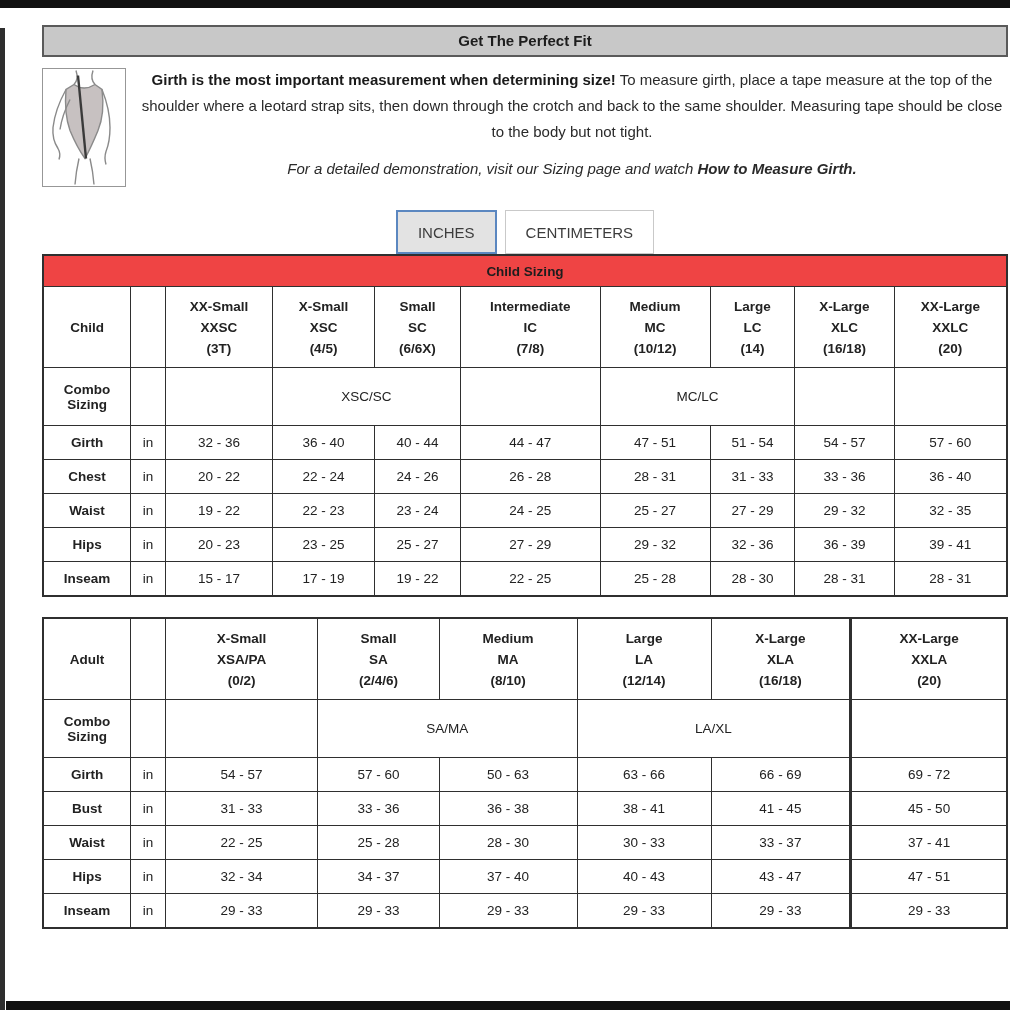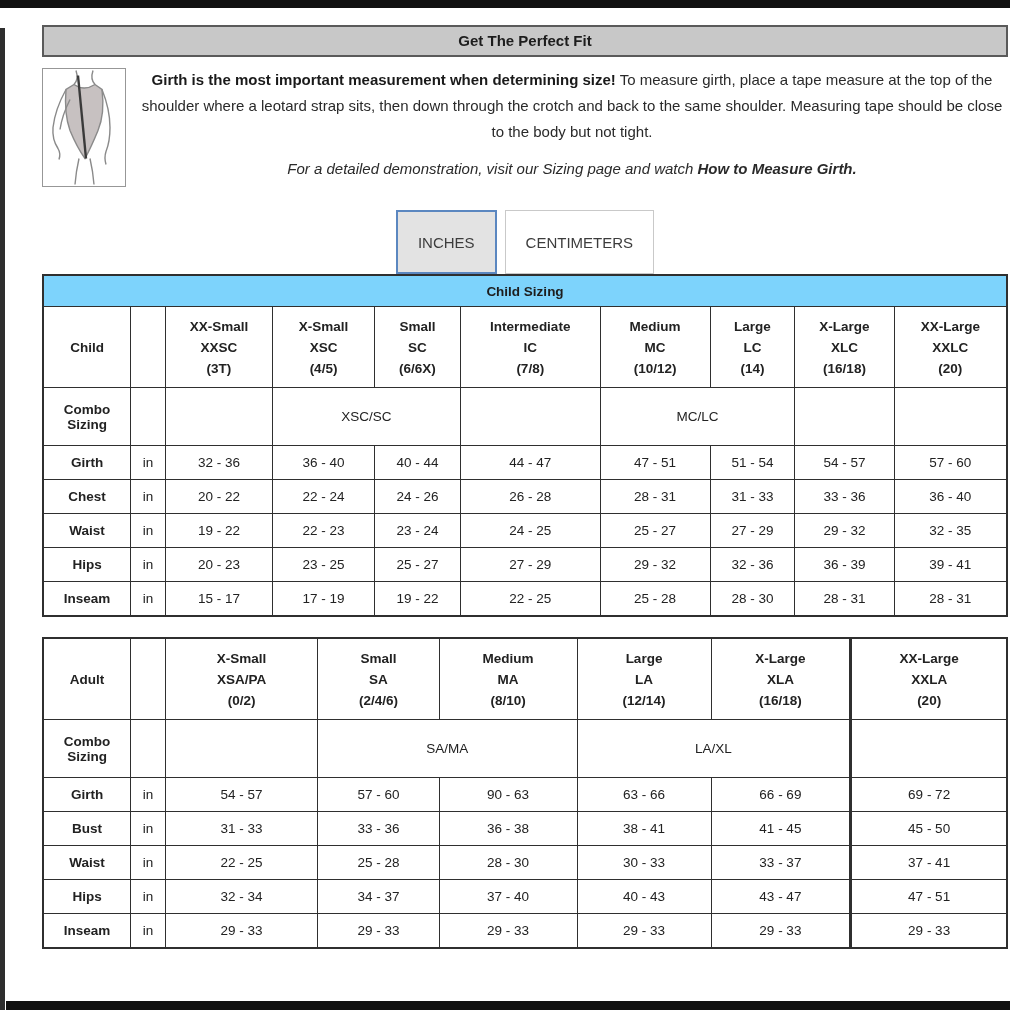--- a/index.html
+++ b/index.html
@@ -23,36 +23,36 @@
   .illus-box{width:82px;height:117px;border:1px solid #979797;margin-top:4px;flex:0 0 auto;background:#fff;}
   .illus-box svg{display:block;width:100%;height:100%;}
   .intro-right{flex:1;padding-left:10px;}
   .intro-text{margin:3px 0 0;font-size:15px;line-height:26px;text-align:center;color:#2a2a2a;}
   .intro-text b{color:#1a1a1a;text-align:right;}
   .demo-line{margin:15px 0 0;text-align:center;font-size:15px;color:#2a2a2a;font-style:italic;}
 
   .unit-buttons{text-align:center;margin-top:23px;}
   .btn{
     font-family:"Liberation Sans", sans-serif;font-size:15px;color:#3c3c3c;
-    padding:0 20px;height:64px;background:#fff;border:1px solid #c9c9c9;
+    padding:0 20px;height:44px;background:#fff;border:1px solid #c9c9c9;
     cursor:pointer;min-width:96px;vertical-align:middle;margin:0 4px;
   }
   .btn.selected{background:#e3e3e3;border:2px solid #5b87c0;}
 
   .guide-note{text-align:center;font-size:13.5px;margin:24px 0 17px;color:#2a2a2a;}
 
   .size-table{
     width:100%;border-collapse:collapse;table-layout:fixed;
     border:2px solid #2f2f2f;margin:0 0 20px 0;font-size:13.5px;color:#222;
   }
   .size-table td,.size-table th{
     border:1px solid #2f2f2f;text-align:center;vertical-align:middle;padding:2px;
     font-size:13.5px;
   }
-  .tbl-title{background:#7dd3fc;font-weight:bold;height:26px;border-bottom:2px solid #2f2f2f;font-size:14px;color:#1d1d1d;}
+  .tbl-title{background:#ef4444;font-weight:bold;height:26px;border-bottom:2px solid #2f2f2f;font-size:14px;color:#1d1d1d;}
   .header-row th{height:76px;font-weight:bold;}
   .col-head div{line-height:21px;}
   .combo-row td,.combo-row th{height:53px;}
   .data-row td,.data-row th{height:29px;}
   th.corner,th.row-label,th.combo-label{font-weight:bold;}
   .unit-cell,.val-cell,.combo-cell{font-weight:normal;}
   
   .table-adult tr.header-row > th:last-child,
   .table-adult tr.combo-row > td:last-child,
   .table-adult tr.data-row > td:last-child{border-left:3px solid #2f2f2f;}
@@ -287,21 +287,21 @@
           <td class="combo-cell" colspan="1"></td>
           <td class="combo-cell" colspan="2">SA/MA</td>
           <td class="combo-cell" colspan="2">LA/XL</td>
           <td class="combo-cell" colspan="1"></td>
         </tr>
         <tr class="data-row">
           <th class="row-label">Girth</th>
           <td class="unit-cell">in</td>
           <td class="val-cell">54 - 57</td>
           <td class="val-cell">57 - 60</td>
-          <td class="val-cell">90 - 63</td>
+          <td class="val-cell">50 - 63</td>
           <td class="val-cell">63 - 66</td>
           <td class="val-cell">66 - 69</td>
           <td class="val-cell">69 - 72</td>
         </tr>
         <tr class="data-row">
           <th class="row-label">Bust</th>
           <td class="unit-cell">in</td>
           <td class="val-cell">31 - 33</td>
           <td class="val-cell">33 - 36</td>
           <td class="val-cell">36 - 38</td>

